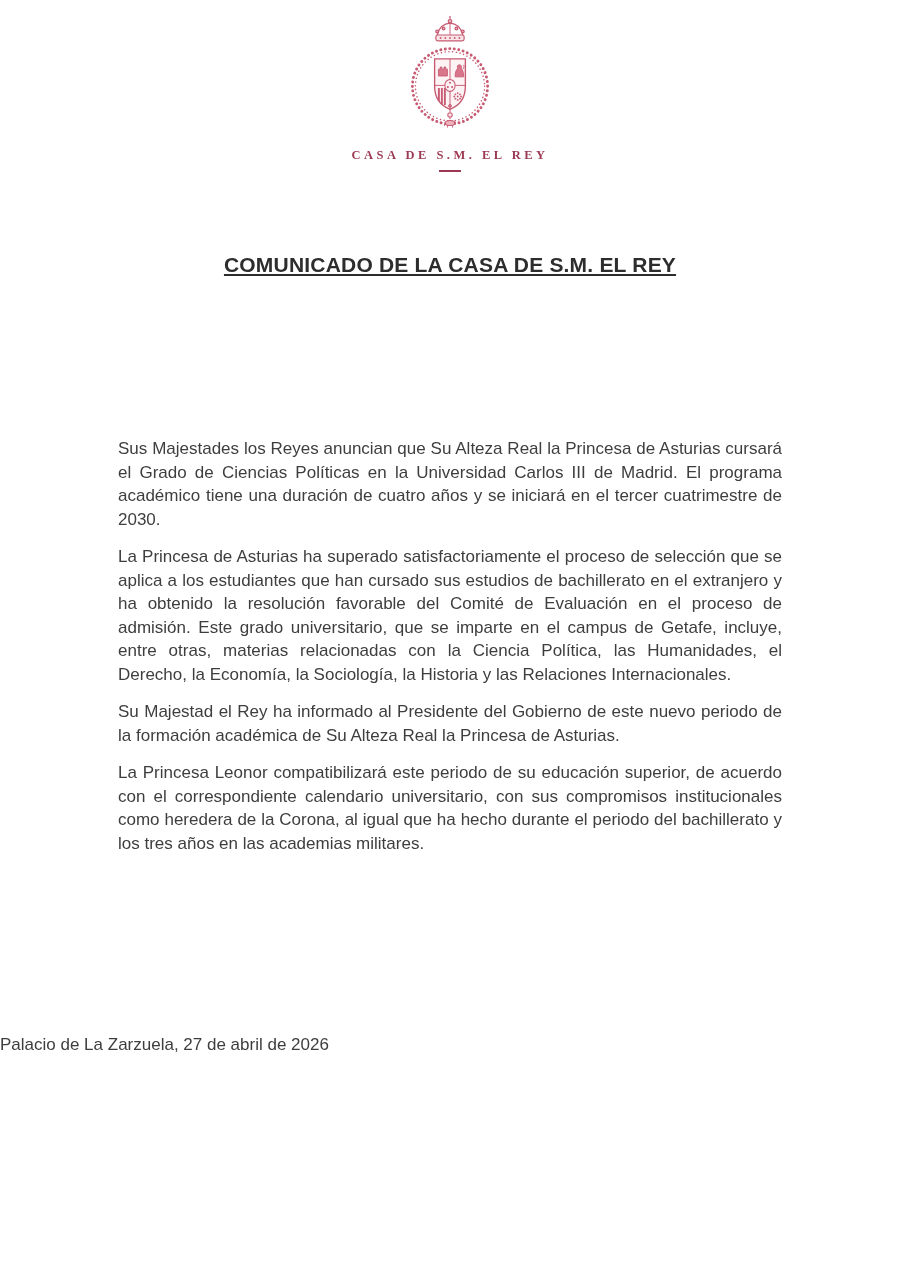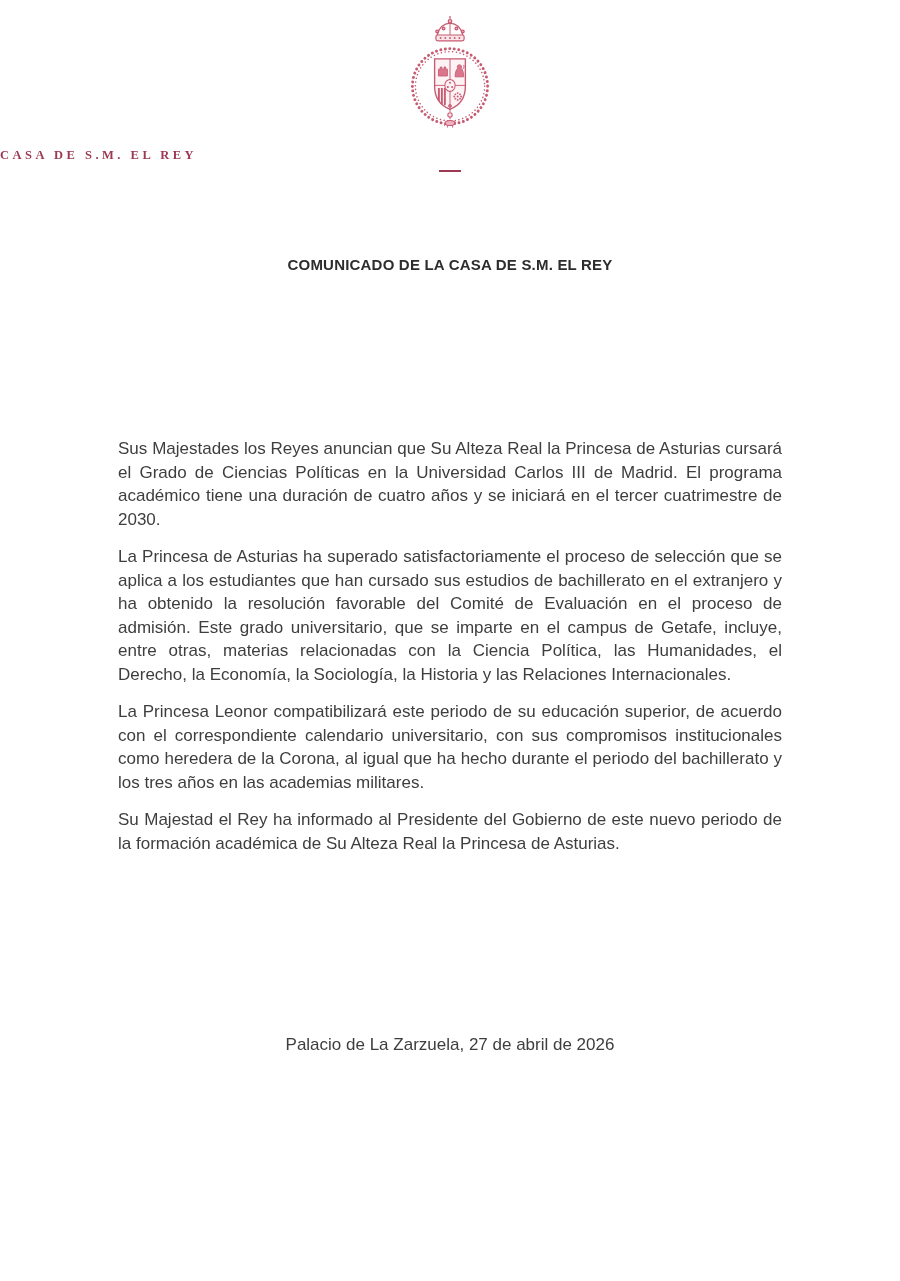--- a/index.html
+++ b/index.html
@@ -5,56 +5,56 @@
   html, body { margin: 0; padding: 0; background: #ffffff; }
   .page {
     position: relative;
     width: 900px;
     height: 1281px;
     margin: 0 auto;
     background: #ffffff;
     overflow: hidden;
     font-family: "Liberation Sans", sans-serif;
   }
-  .letterhead { padding-top: 16px; }
+  .letterhead { text-align: center; padding-top: 16px; }
   .crest-svg { display: block; margin: 0 auto; }
   .org-name {
     margin-top: 12px;
     font-family: "Liberation Serif", serif;
     font-size: 12.5px;
     font-weight: bold;
     letter-spacing: 3.5px;
     color: #9c3a53;
   }
   .org-rule {
     width: 22px;
     height: 0;
     border-top: 2px solid #9c3a53;
     margin: 7px auto 0 auto;
   }
   .doc-title {
     margin: 83px 0 0 0;
     text-align: center;
-    font-size: 15px;
+    font-size: 21px;
     line-height: 20px;
     font-weight: bold;
     letter-spacing: 0.2px;
     color: #2d2d2d;
+    text-decoration: underline;
   }
   .doc-body {
     margin: 162px 118px 0 118px;
     font-size: 17px;
     line-height: 23.5px;
     color: #3e3e3e;
     text-align: justify;
   }
   .doc-body p { margin: 0 0 14px 0; }
   .dateline {
     margin-top: 180px;
-    text-align: center;
     font-size: 17px;
     color: #3e3e3e;
   }
 </style>
 </head>
 <body>
 
 <div class="page">
 
   <header class="letterhead">
@@ -127,19 +127,19 @@
     </svg>
     <div class="org-name">CASA DE S.M. EL REY</div>
     <div class="org-rule"></div>
   </header>
 
   <h1 class="doc-title">COMUNICADO DE LA CASA DE S.M. EL REY</h1>
 
   <main class="doc-body">
     <p>Sus Majestades los Reyes anuncian que Su Alteza Real la Princesa de Asturias cursará el Grado de Ciencias Políticas en la Universidad Carlos III de Madrid. El programa académico tiene una duración de cuatro años y se iniciará en el tercer cuatrimestre de 2030.</p>
     <p>La Princesa de Asturias ha superado satisfactoriamente el proceso de selección que se aplica a los estudiantes que han cursado sus estudios de bachillerato en el extranjero y ha obtenido la resolución favorable del Comité de Evaluación en el proceso de admisión. Este grado universitario, que se imparte en el campus de Getafe, incluye, entre otras, materias relacionadas con la Ciencia Política, las Humanidades, el Derecho, la Economía, la Sociología, la Historia y las Relaciones Internacionales.</p>
+    <p>Su Majestad el Rey ha informado al Presidente del Gobierno de este nuevo periodo de la formación académica de Su Alteza Real la Princesa de Asturias.</p>
     <p>La Princesa Leonor compatibilizará este periodo de su educación superior, de acuerdo con el correspondiente calendario universitario, con sus compromisos institucionales como heredera de la Corona, al igual que ha hecho durante el periodo del bachillerato y los tres años en las academias militares.</p>
-    <p>Su Majestad el Rey ha informado al Presidente del Gobierno de este nuevo periodo de la formación académica de Su Alteza Real la Princesa de Asturias.</p>
   </main>
 
   <p class="dateline">Palacio de La Zarzuela, 27 de abril de 2026</p>
 
 </div>
 
 </body></html>

